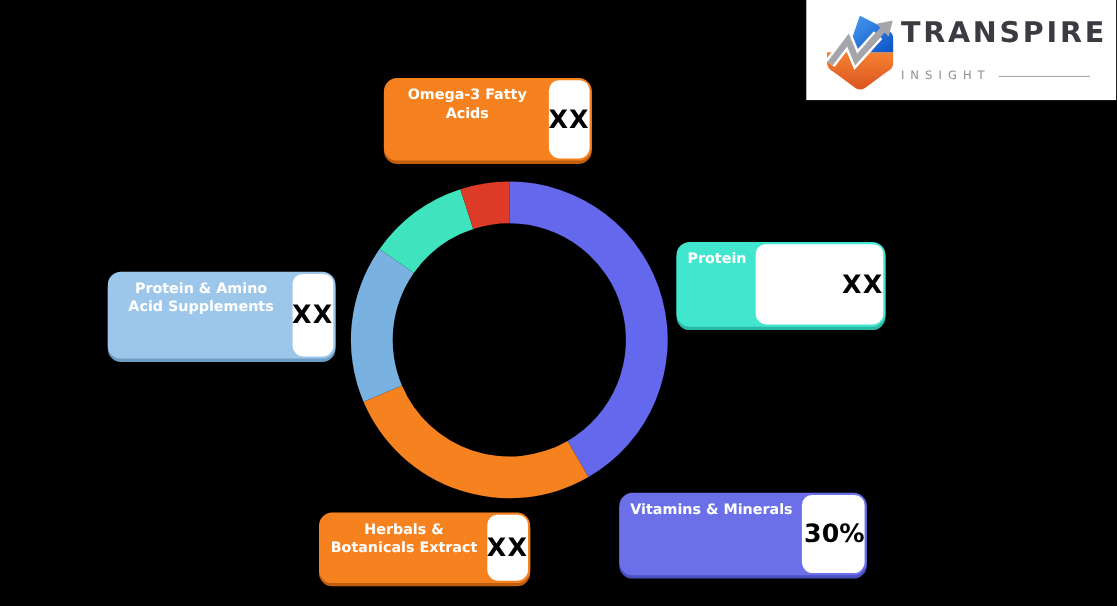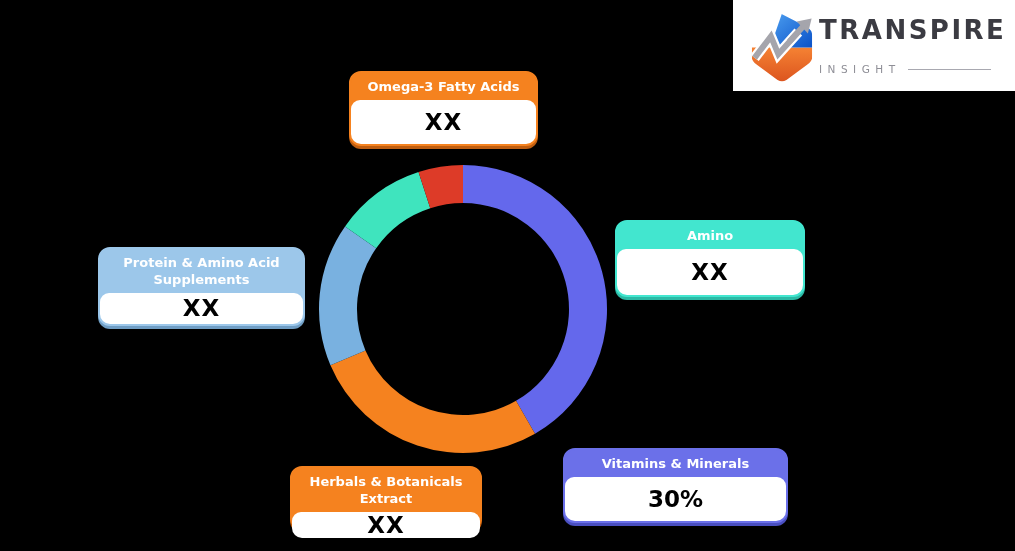--- a/index.html
+++ b/index.html
@@ -17,31 +17,31 @@
   .logo-brand{
     font-size:26px;font-weight:600;letter-spacing:2.5px;color:#3B3B42;line-height:1.1;
   }
   .logo-sub-row{display:flex;align-items:center;gap:7px;margin-top:19px;width:172px;}
   .logo-sub{font-size:10.5px;font-weight:500;letter-spacing:5.5px;color:#8E8E96;}
   .logo-line{flex:1;height:1px;background:#A8A8B0;}
   
   #donut{position:absolute;left:313px;top:159px;}
   
   .callout{
-    position:absolute;box-sizing:border-box;display:flex;flex-direction:column;
+    position:absolute;box-sizing:border-box;display:flex;flex-direction:row;
     background:var(--c);border:2px solid var(--c);border-radius:12px;
     box-shadow:0 3px 0 var(--cd), 2px 3px 4px rgba(0,0,0,.45);
   }
   .callout-header{
     color:#fff;font-weight:bold;font-size:13px;line-height:1.3;text-align:center;
     padding:6px 8px 4px;
   }
   .callout-body{
     flex:1;background:#fff;border-radius:9px 9px 10px 10px;margin:0;
-    display:flex;align-items:center;justify-content:center;
+    display:flex;align-items:center;justify-content:flex-end;
   }
   .callout-value{font-weight:bold;color:#000;font-size:23px;letter-spacing:1px;}
   #callout-vitamins .callout-value{font-size:23px;letter-spacing:0;}
 </style>
 </head>
 <body>
 
 <div class="canvas">
 
   <div class="logo-box">
@@ -87,21 +87,21 @@
     </svg>
 
   <div class="callout" id="callout-omega" style="left: 349px; top: 71px; width: 189px; height: 75px; --c: #F5821F; --cd: #C05E10;">
     <div class="callout-header">Omega-3 Fatty Acids</div>
     <div class="callout-body">
       <span class="callout-value">XX</span>
     </div>
   </div>
 
   <div class="callout" id="callout-others" style="left: 615px; top: 220px; width: 190px; height: 77px; --c: #42E6CF; --cd: #2BB9A5;">
-    <div class="callout-header">Amino</div>
+    <div class="callout-header">Protein</div>
     <div class="callout-body">
       <span class="callout-value">XX</span>
     </div>
   </div>
 
   <div class="callout" id="callout-protein" style="left: 98px; top: 247px; width: 207px; height: 79px; --c: #9CC7EA; --cd: #6F9DC4;">
     <div class="callout-header">Protein &amp; Amino Acid Supplements</div>
     <div class="callout-body">
       <span class="callout-value">XX</span>
     </div>

